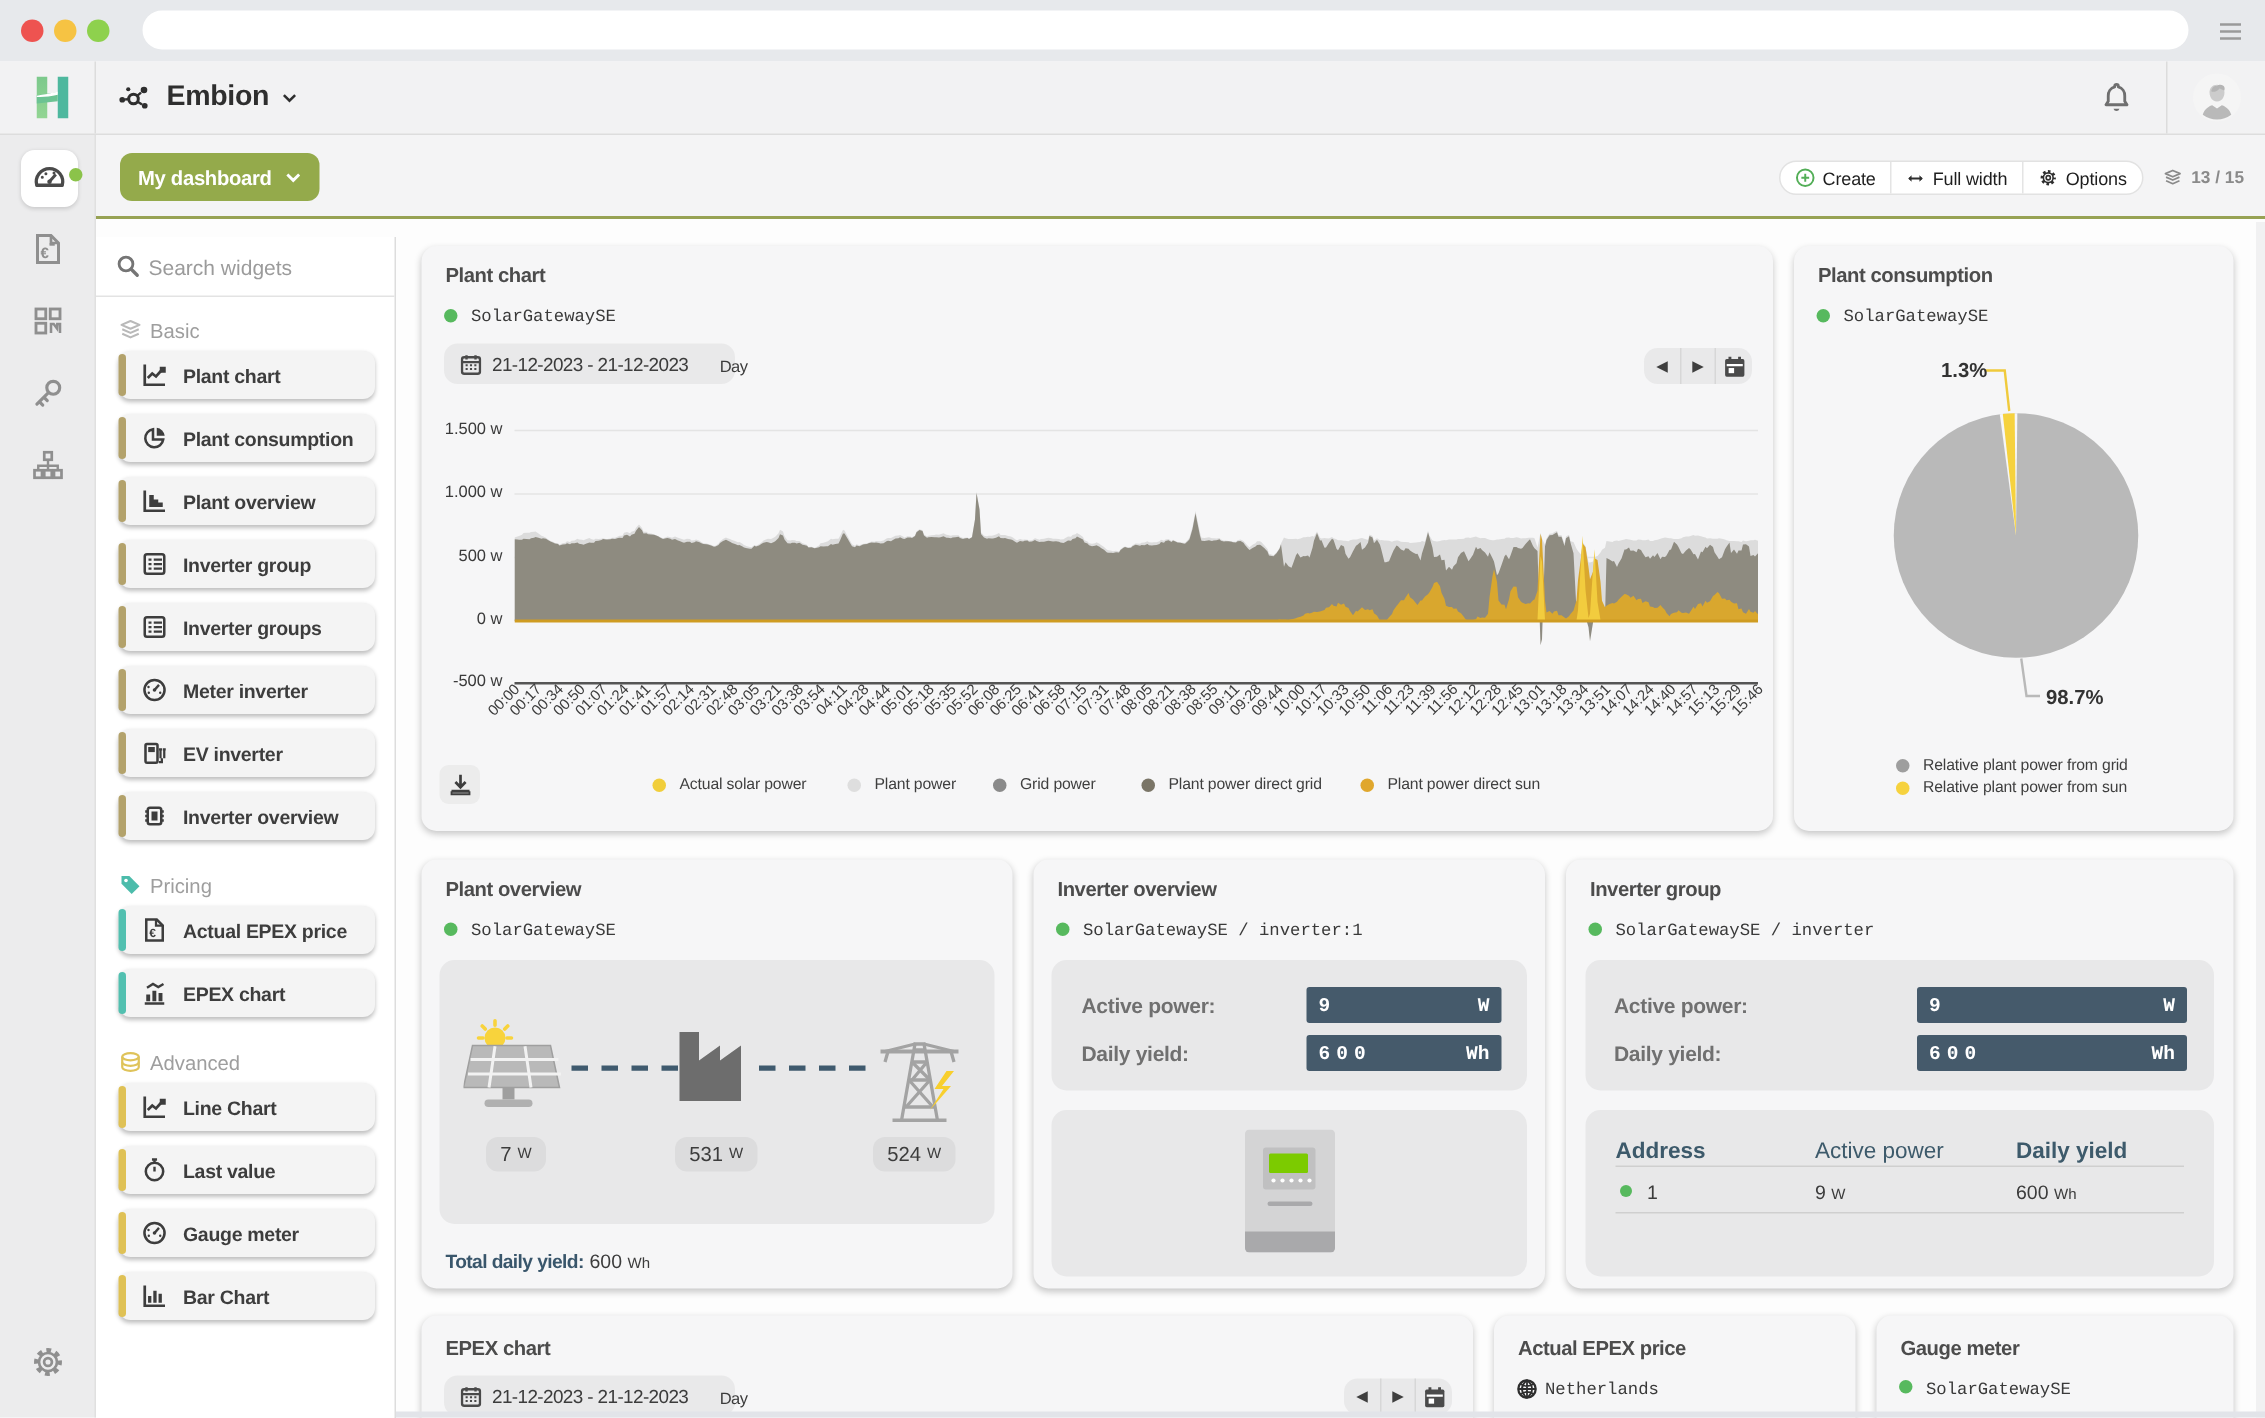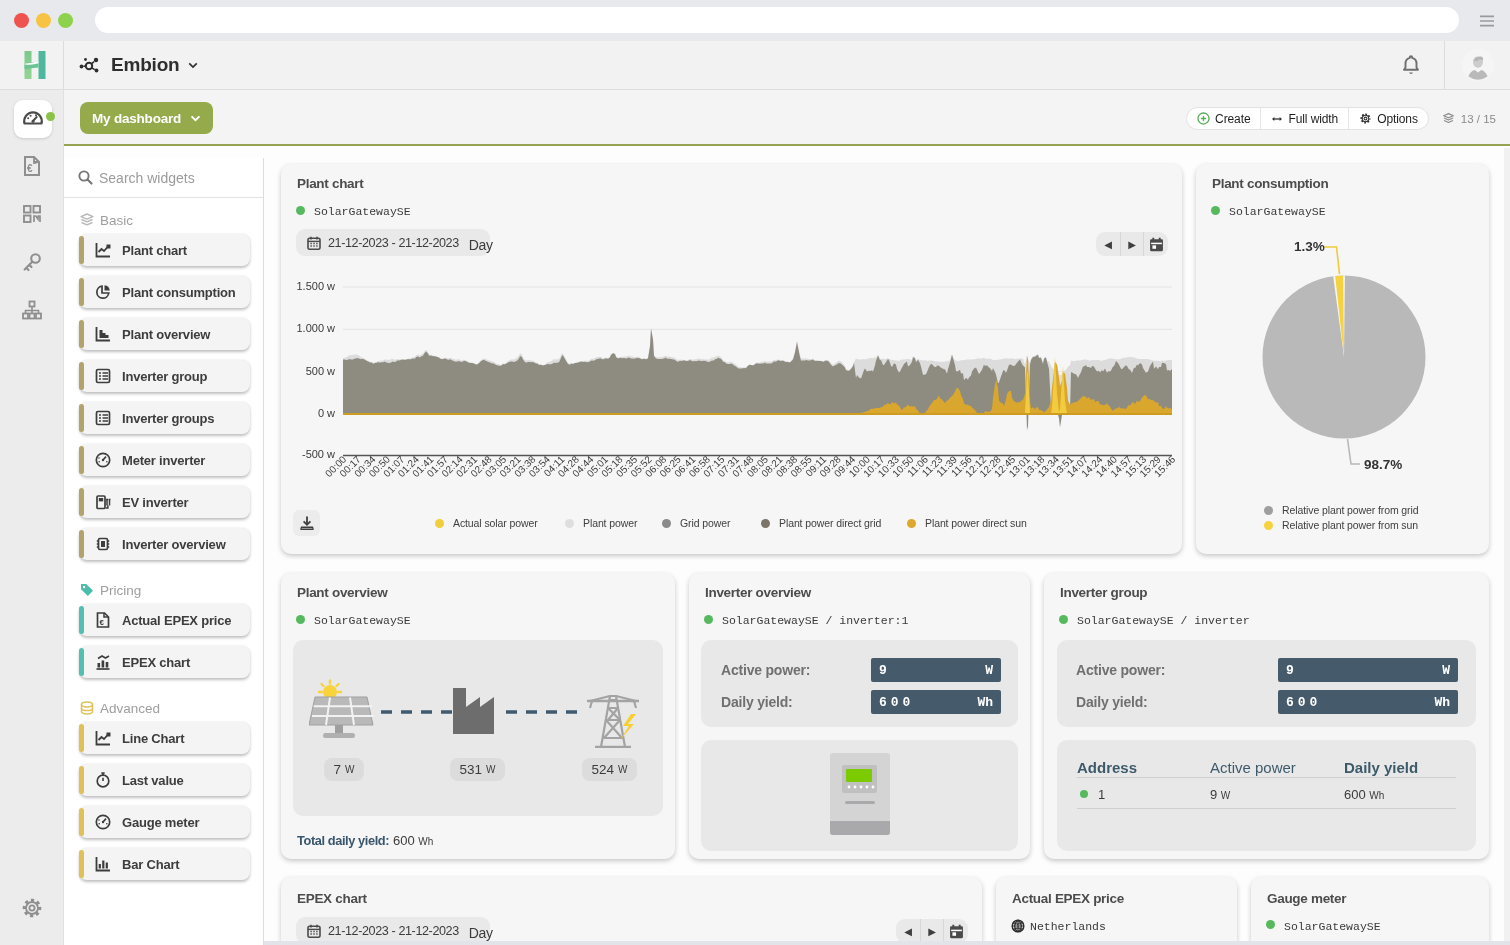--- a/index.html
+++ b/index.html
@@ -25,21 +25,21 @@
 .wsec span { color:#9e9e9e; font-size:13.5px; }
 .witem { position:absolute; left:15px; width:171px; height:32px; background:#f4f4f4; border-radius:8px; box-shadow:0 1.5px 3px rgba(0,0,0,0.25); display:flex; align-items:center; }
 .accent { position:absolute; left:0px; top:2px; width:4.5px; height:28px; border-radius:3px; }
 .wicon { margin-left:15px; display:inline-flex; width:18px; justify-content:center; }
 .wlab { margin-left:10px; font-size:13px; font-weight:bold; color:#3d3d3d; letter-spacing:-0.2px; }
 .card { position:absolute; background:#f6f6f7; border-radius:10px; box-shadow:0 2px 5px rgba(0,0,0,0.22); }
 .wtitle { position:absolute; font-size:13.5px; font-weight:bold; color:#4c4c4c; letter-spacing:-0.3px; }
 .gdot { position:absolute; width:9px; height:9px; border-radius:50%; background:#57b95e; }
 .mono { position:absolute; font-family:"Liberation Mono", monospace; font-size:11.5px; color:#3a3a3a; }
 .datepill { position:absolute; width:194px; height:27px; background:#e9e9ea; border-radius:9px; display:flex; align-items:center; padding:0 0 0 11px; font-size:12.6px; letter-spacing:-0.4px; color:#3c3c3c; white-space:nowrap; }
-.daysub { font-size:14px; margin-left:10px; position:relative; top:2px; }
+.daysub { font-size:11px; margin-left:21px; position:relative; top:2px; }
 .navpill { position:absolute; width:72px; height:24px; background:#e9e9ea; border-radius:9px; display:flex; }
 .navseg { width:24px; height:24px; display:flex; align-items:center; justify-content:center; font-size:10px; color:#3f3f3f; }
 .panel { position:absolute; background:#e8e8e9; border-radius:10px; }
 .vlabel { position:absolute; font-size:14px; font-weight:bold; color:#707070; letter-spacing:-0.2px; }
 .vbar { position:absolute; height:24px; background:#455a6b; border-radius:2px; color:#fff; font-family:"Liberation Mono", monospace; font-size:13px; font-weight:bold; display:flex; align-items:center; justify-content:space-between; padding:0 8px; }
 .vpill { position:absolute; background:#dcdcdd; border-radius:8px; display:flex; align-items:baseline; justify-content:center; font-size:13.5px; color:#3c3c3c; }
 .vpill .unit { font-size:10px; margin-left:4px; }
 .legdot { width:9px; height:9px; border-radius:50%; display:inline-block; margin-right:9px; flex:none; }
 .lege { position:absolute; top:353px; display:flex; align-items:center; font-size:10.5px; letter-spacing:-0.1px; color:#3f3f3f; }
 #bottomstrip { position:absolute; left:264px; top:941px; width:1246px; height:4px; background:#e2e4e9; }
@@ -166,21 +166,21 @@
       <span class="tb-seg" style="border-left:1px solid #e4e4e4;border-right:1px solid #e4e4e4;"><svg width="12" height="10" viewBox="0 0 16 12">
             <path d="M2.5 6h11" stroke="#2f2f2f" stroke-width="1.7"></path>
             <path d="M4.5 3.2L1.5 6l3 2.8zM11.5 3.2l3 2.8-3 2.8z" fill="#2f2f2f"></path>
           </svg> Full width</span>
       <span class="tb-seg"><svg width="13" height="13" viewBox="0 0 24 24">
             <circle cx="12" cy="12" r="7.6" fill="none" stroke="#2f2f2f" stroke-width="3.6" stroke-dasharray="3.1 2.85" stroke-dashoffset="1.2"></circle>
             <circle cx="12" cy="12" r="6" fill="none" stroke="#2f2f2f" stroke-width="2"></circle>
             <circle cx="12" cy="12" r="2.6" fill="none" stroke="#2f2f2f" stroke-width="2"></circle>
           </svg> Options</span>
     </div>
-    <span style="display:flex;align-items:center;gap:6px;margin-left:13px;color:#8a8a8a;font-size:11.5px;font-weight:normal;"><svg width="13" height="13" viewBox="0 0 16 16">
+    <span style="display:flex;align-items:center;gap:6px;margin-left:13px;color:#8a8a8a;font-size:11.5px;font-weight:bold;"><svg width="13" height="13" viewBox="0 0 16 16">
           <path d="M8 2l6 2.6L8 7.2 2 4.6Z M2.5 7.5L8 9.9l5.5-2.4M2.5 10.5L8 12.9l5.5-2.4" fill="none" stroke="#8a8a8a" stroke-width="1.4" stroke-linejoin="round"></path>
         </svg> 13 / 15</span>
   </div>
 </div>
 
 <div id="sidebar">
   <div id="searchrow">
       <svg width="17" height="17" viewBox="0 0 17 17">
         <circle cx="7" cy="7" r="4.6" fill="none" stroke="#757575" stroke-width="1.9"></circle>
         <path d="M10.5 10.5L14.5 14.5" stroke="#757575" stroke-width="2.2" stroke-linecap="round"></path>

